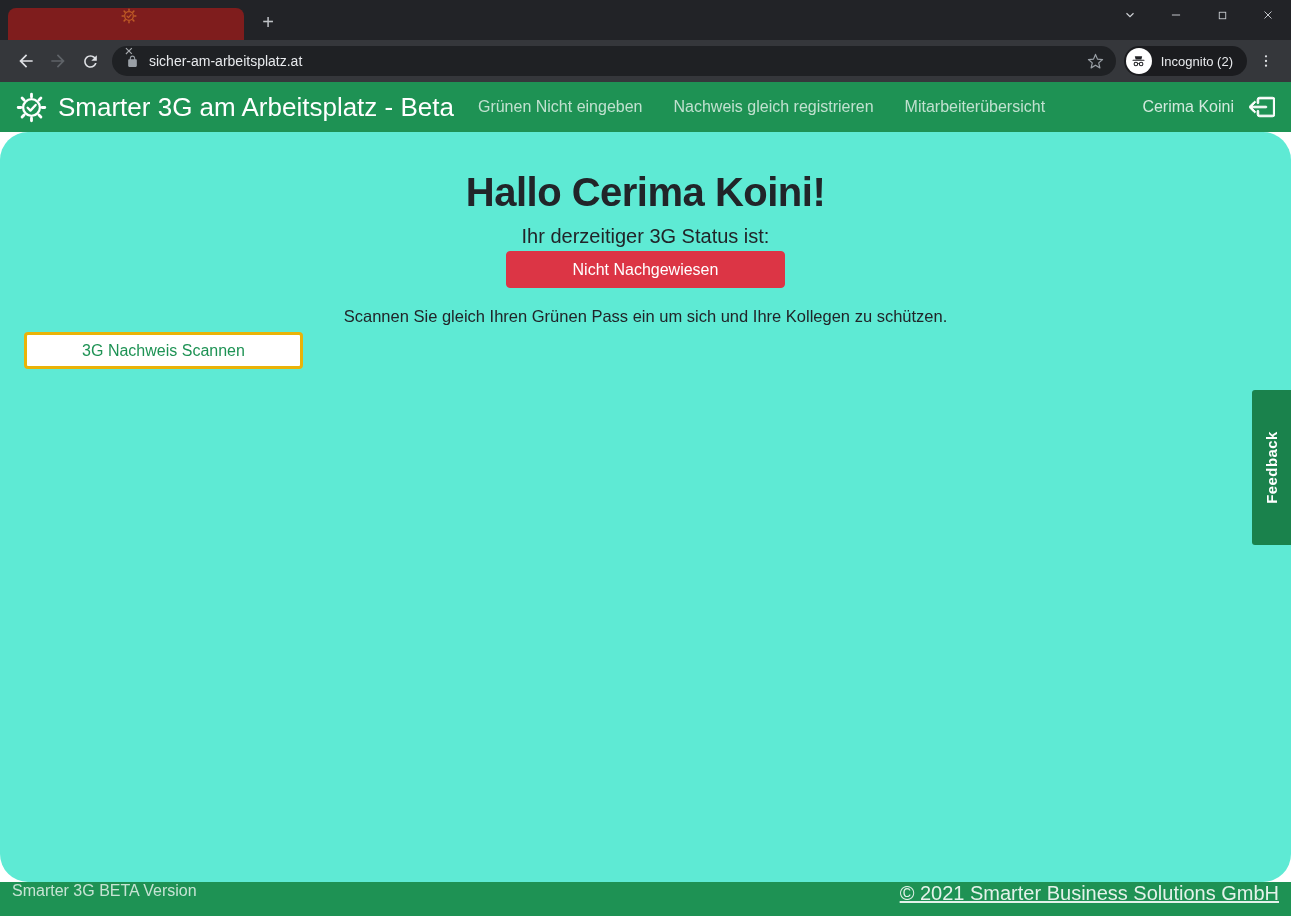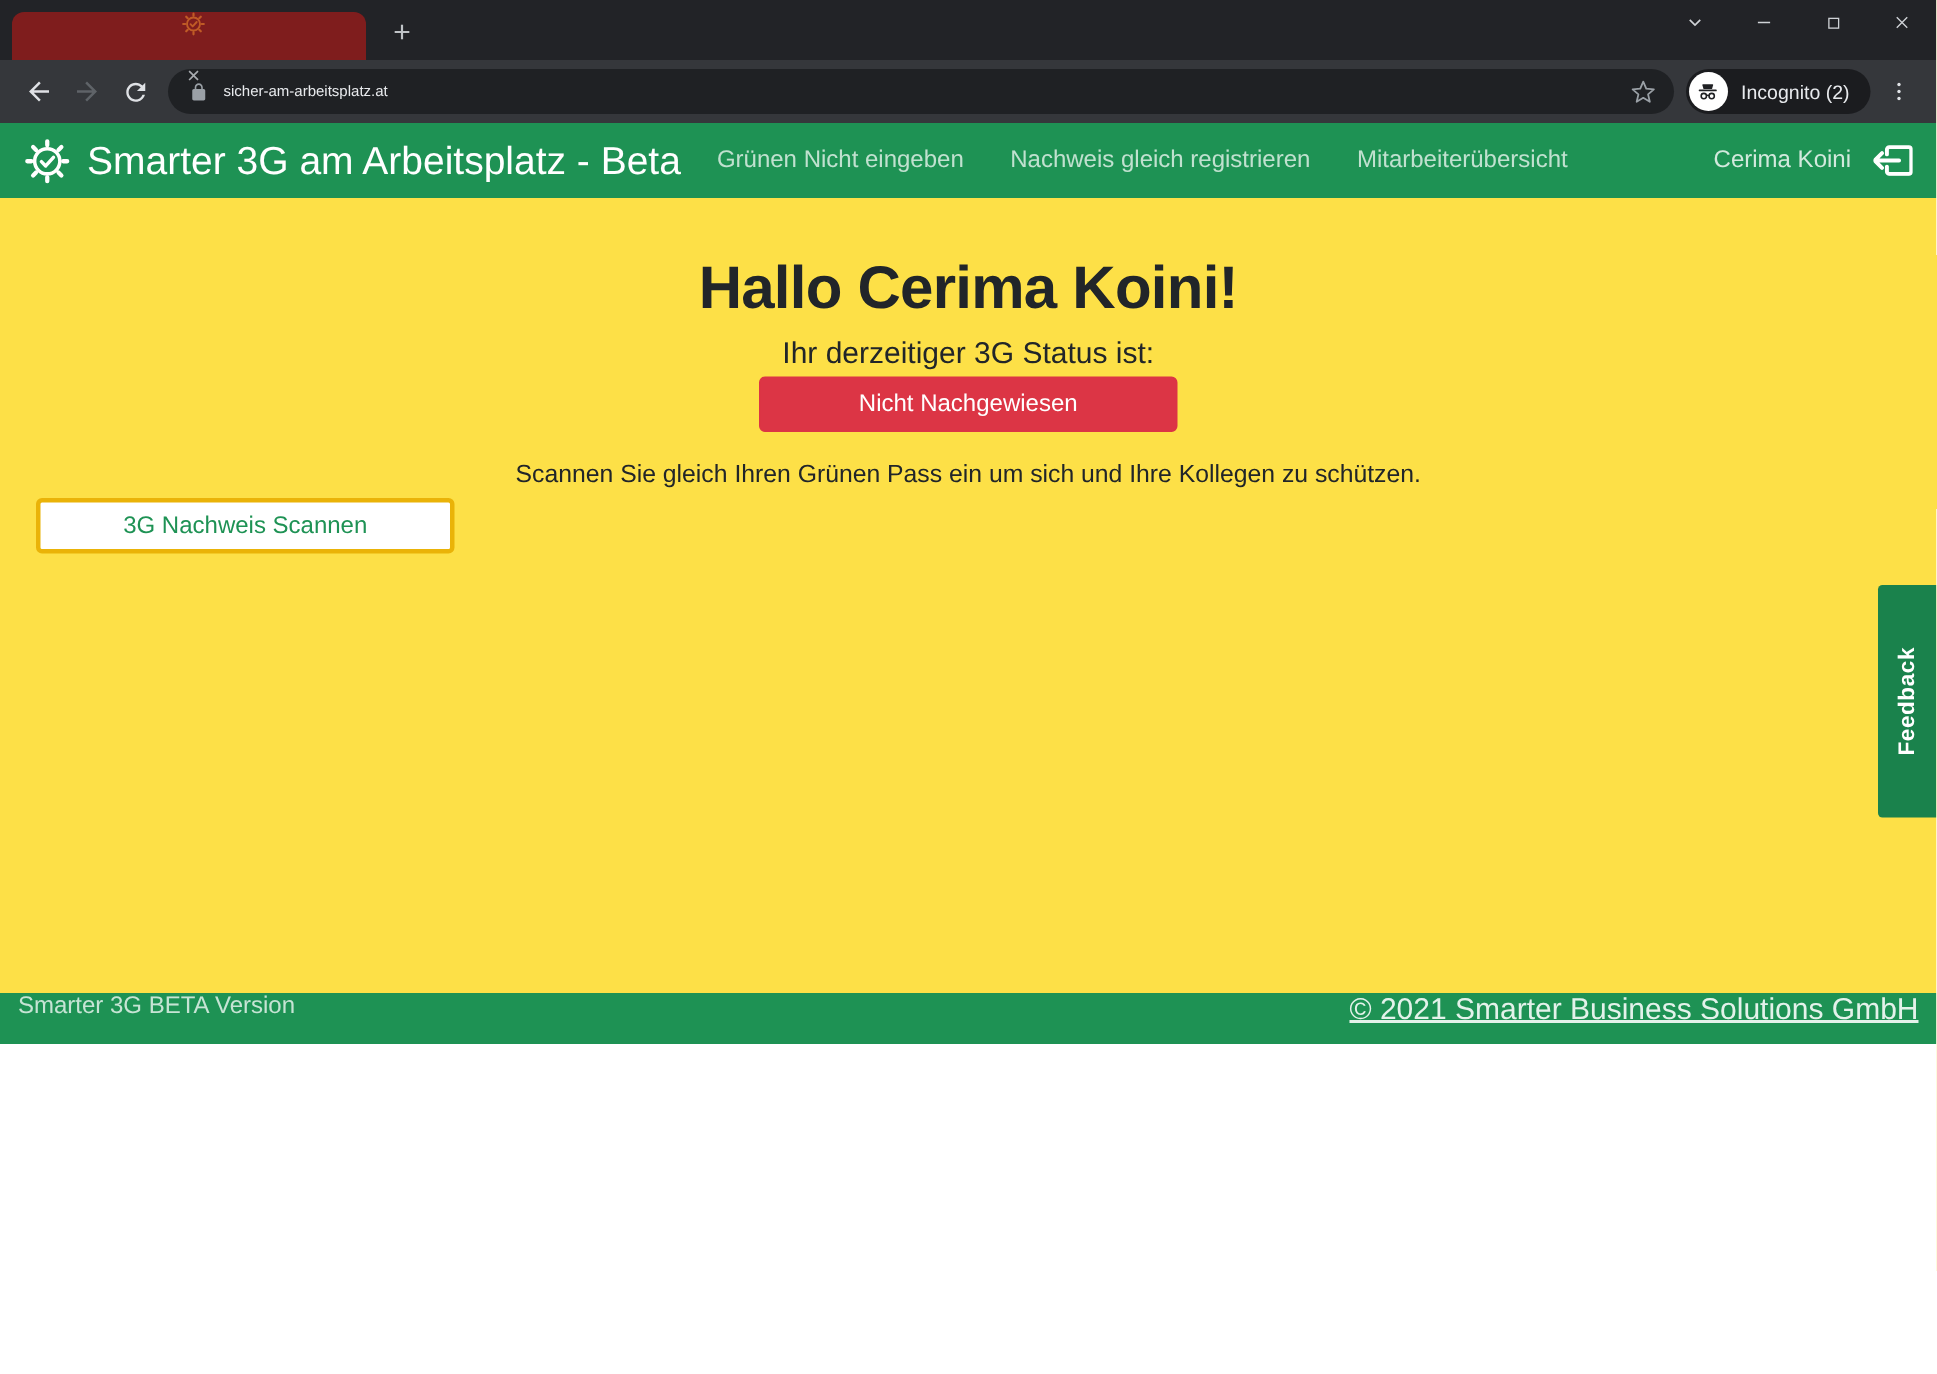--- a/index.html
+++ b/index.html
@@ -16,38 +16,38 @@
   .newtab { color:#c0c3c7; font-size:20px; font-weight:400; width:28px; height:28px; margin:0 0 4px 10px;
             display:flex; align-items:center; justify-content:center; border-radius:50%; }
   .win-controls { position:absolute; top:0; right:0; height:30px; display:flex; }
   .win-btn { width:46px; height:30px; display:flex; align-items:center; justify-content:center; }
 
   
   .toolbar { height:42px; background:#35373b; display:flex; align-items:center; padding:0 10px; }
   .nav-btn { width:32px; height:32px; display:flex; align-items:center; justify-content:center; border-radius:50%; flex:none; }
   .omnibox { flex:1; height:30px; background:#1f2124; border-radius:15px; display:flex; align-items:center;
              padding:0 12px 0 14px; margin:0 8px 0 6px; }
-  .url { color:#e8eaed; font-size:10px; flex:1; margin-left:10px; }
+  .url { color:#e8eaed; font-size:14px; flex:1; margin-left:10px; }
   .incognito-badge { background:#1b1c1f; border-radius:15px; height:30px; display:flex; align-items:center;
                      padding:0 14px 0 2px; gap:9px; flex:none; }
   .incog-circle { width:26px; height:26px; background:#fff; border-radius:50%; display:flex; align-items:center; justify-content:center; }
   .incog-label { color:#e8eaed; font-size:13px; }
   .menu-dots { width:30px; height:30px; display:flex; align-items:center; justify-content:center; margin-left:4px; flex:none; }
 
   
   .navbar { height:50px; background:var(--brand-green,#1e9254); display:flex; align-items:center; padding:0 16px; }
   .brand { display:flex; align-items:center; gap:11px; color:#fff; font-size:26px; margin-right:24px; white-space:nowrap; cursor:pointer; }
   .nav-links { display:flex; gap:31px; }
   .nav-link { color:rgba(255,255,255,.72); font-size:16px; white-space:nowrap; cursor:pointer; }
   .nav-spacer { flex:1; }
   .user-name { color:rgba(255,255,255,.8); font-size:16px; margin-right:15px; white-space:nowrap; }
   .logout-btn { display:flex; align-items:center; cursor:pointer; }
 
   
-  .main { height:530px; position:relative; text-align:center; background:#fde047; }
+  .main { height:750px; position:relative; text-align:center; background:#5eead4;border-radius:28px; }
   .greeting { padding-top:38px; font-size:40px; line-height:44px; font-weight:700; color:#212529; letter-spacing:-0.5px; }
   .status-label { margin-top:13px; font-size:20px; line-height:18px; color:#212529; }
   .btn { display:block; margin:0 auto; width:279px; height:37px; border-radius:4px; font-size:16px;
          font-family:"Liberation Sans",sans-serif; cursor:pointer; }
   .status-btn { margin-top:6px; background:var(--danger-red,#dc3545); color:#fff; border:1px solid var(--danger-red,#dc3545); }
   .scan-hint { margin-top:19px; font-size:16.5px; line-height:19px; color:#212529; }
   .scan-btn { margin-top:6px; background:#fff; color:var(--brand-green,#1e9254); border:3px solid #eab308;margin-left:24px; }
 
   .feedback-tab { position:absolute; right:0; top:390px; width:39px; height:155px; background:var(--feedback-green,#1a824c);
                   border-radius:3px 0 0 3px; display:flex; align-items:center; justify-content:center; cursor:pointer; }

